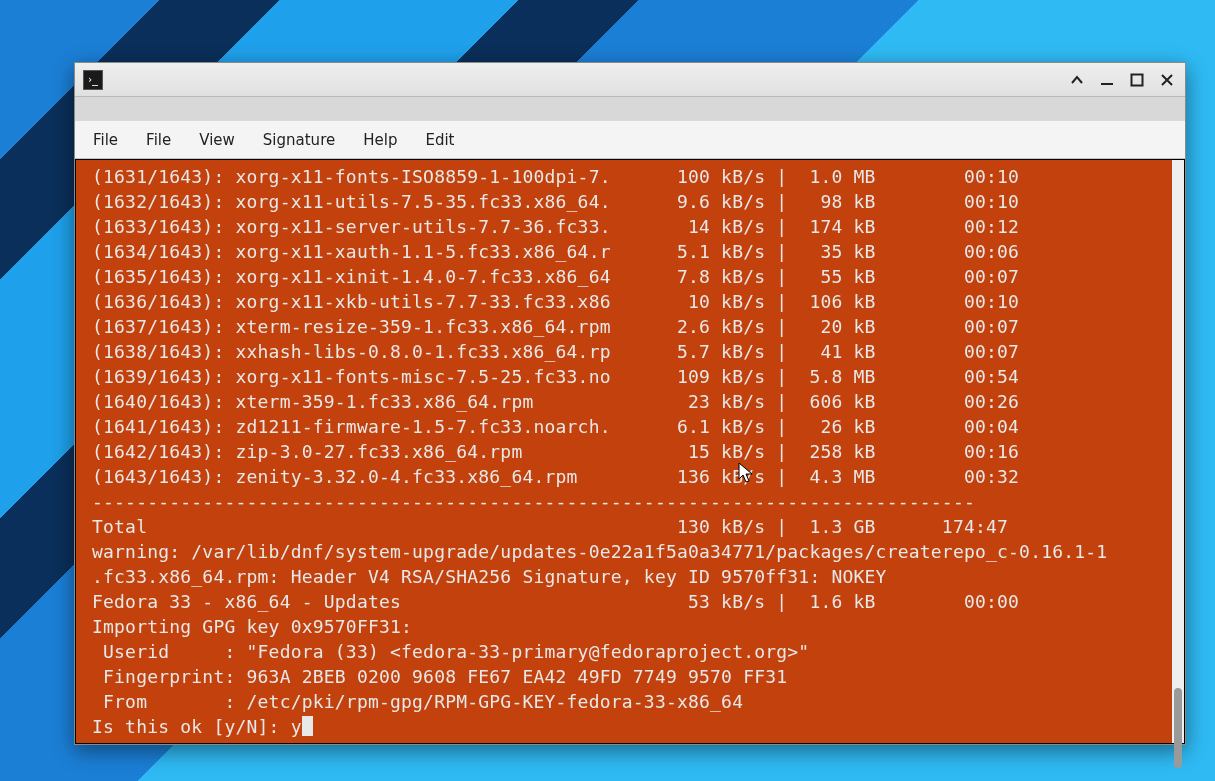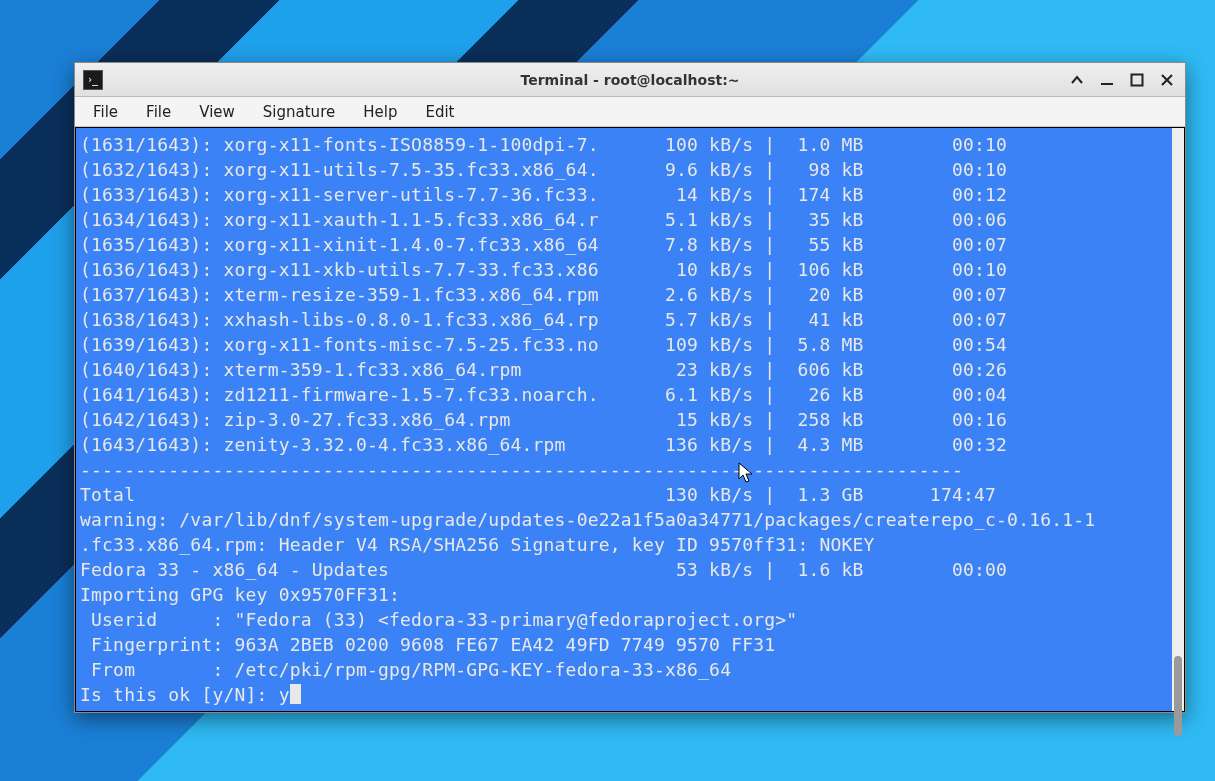--- a/index.html
+++ b/index.html
@@ -60,47 +60,48 @@
     padding-right: 10px;
   }
   .titlebar .ctrl {
     width: 16px; height: 16px;
     display: flex; align-items: center; justify-content: center;
     color: #222;
     cursor: pointer;
   }
   .titlebar .ctrl svg { display: block; }
   .menubar {
-    height: 30px;
+    height: 38px;
     background: #f4f4f4;
     display: flex;
     align-items: center;
     padding: 0 6px;
     font-size: 15px;
     color: #222;
     gap: 4px;
     border-bottom: 1px solid #c5c5c5;
+    margin-top: 24px;
   }
   .menubar .menu-item {
     padding: 4px 12px;
     cursor: pointer;
   }
   .terminal-wrap {
     background: #000;
     padding: 1px;
     position: relative;
   }
   .terminal {
-    background: #3b82f6;
+    background: #c2410c;
     color: #e8e8e8;
     font-family: "DejaVu Sans Mono", "Liberation Mono", Consolas, monospace;
     font-size: 18px;
     line-height: 25px;
     letter-spacing: 0.2px;
-    padding: 4px 0 4px 4px;
+    padding: 4px 0 4px 16px;
     white-space: pre;
     overflow: hidden;
   }
   .scrollbar {
     position: absolute;
     right: 1px; top: 1px; bottom: 1px;
     width: 12px;
     background: #efefef;
   }
   .scrollbar .thumb {
@@ -125,21 +126,20 @@
     color: #fff;
   }
 </style>
 </head>
 <body>
 
 <div class="window">
 
   <div class="titlebar">
     <div class="app-icon"></div>
-    <div class="title">Terminal - root@localhost:~</div>
     <div class="controls">
       <div class="ctrl">
         <svg width="14" height="14" viewBox="0 0 14 14">
             <path d="M2 10 L7 4 L12 10" fill="none" stroke="#222" stroke-width="2"></path>
           </svg>
       </div>
       <div class="ctrl">
         <svg width="14" height="14" viewBox="0 0 14 14">
             <rect x="1" y="10" width="12" height="2" fill="#222"></rect>
           </svg>

